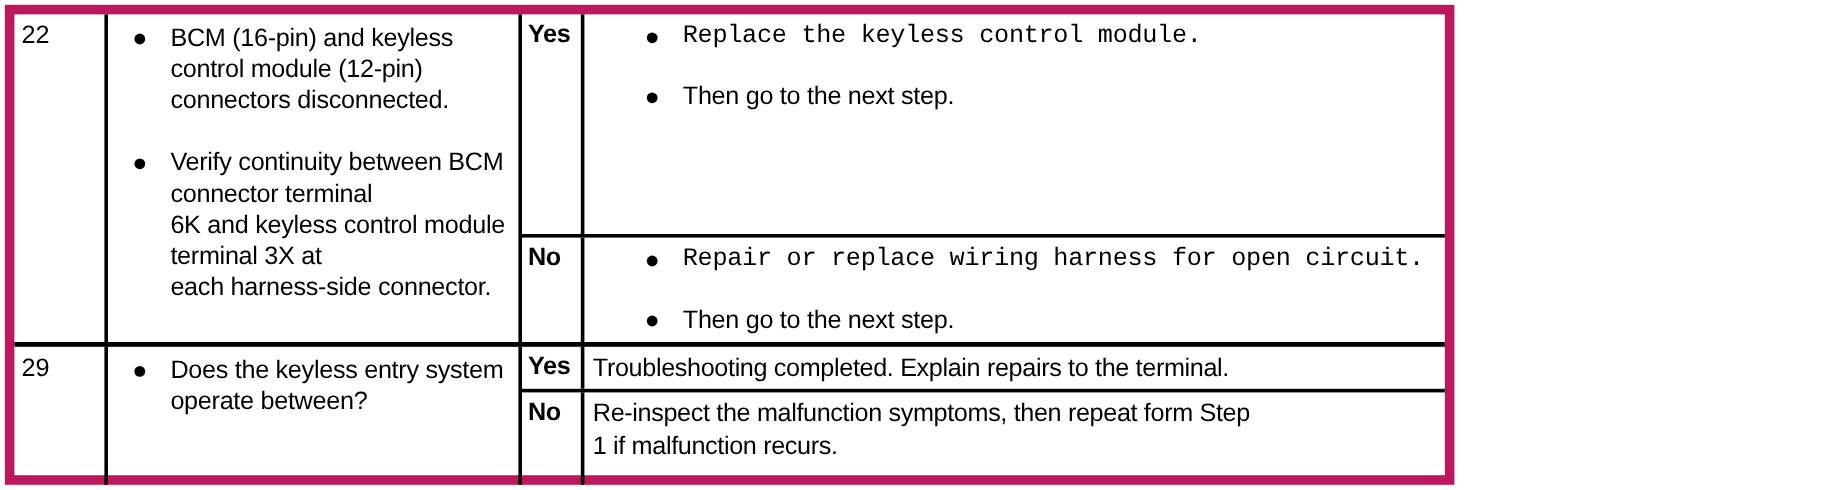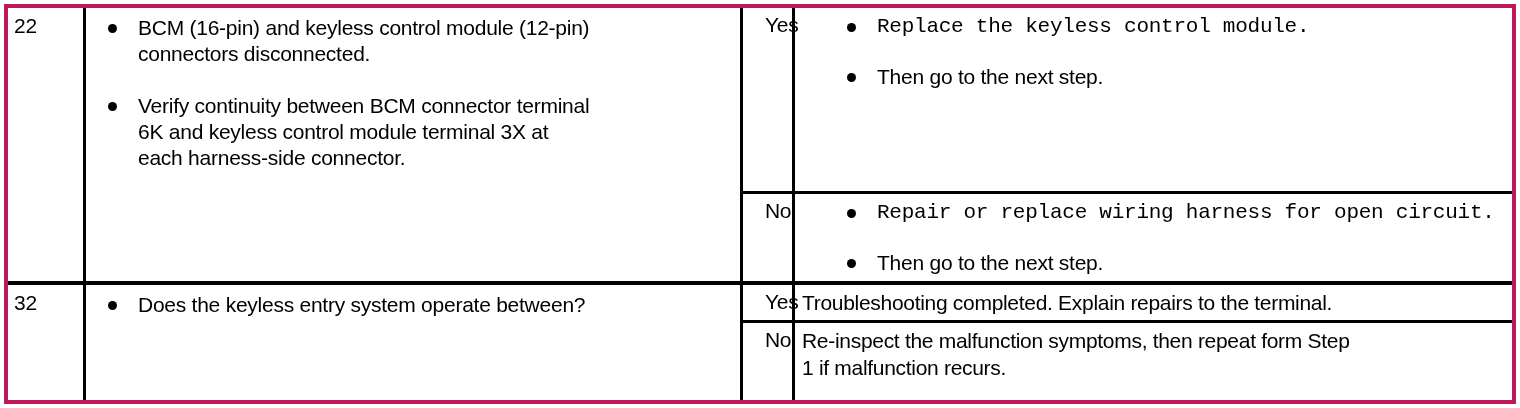--- a/index.html
+++ b/index.html
@@ -12,24 +12,24 @@
     height: 408px;
     font-family: "Liberation Sans", sans-serif;
     color: #000000;
     -webkit-font-smoothing: none;
   }
 
   .ts-table {
     position: absolute;
     left: 4px;
     top: 4px;
-    width: 1512px;
+    width: 1208px;
     height: 400px;
     box-sizing: border-box;
-    border: 4px solid #be185d;
+    border: 8px solid #be185d;
     background: #ffffff;
   }
 
   
   .step-row {
     display: flex;
     align-items: stretch;
     box-sizing: border-box;
     width: 100%;
   }
@@ -73,21 +73,22 @@
   .answer-row.a-yes-22 { height: 186px; border-bottom: 3px solid #000000; }
   .answer-row.a-no-22  { flex: 1 1 auto; }
   .answer-row.a-yes-23 { height: 38px; border-bottom: 3px solid #000000; }
   .answer-row.a-no-23  { flex: 1 1 auto; }
 
   .col-label {
     width: 52px;
     flex: 0 0 52px;
     box-sizing: border-box;
     border-right: 3px solid #000000;
-    padding: 5px 0 0 22px;
+    padding: 5px 0 0 5px;
+    font-weight: bold;
   }
   .ans-label {
     font-size: 21px;
     line-height: 24px;
     letter-spacing: -0.3px;
   }
   .col-action {
     flex: 1 1 auto;
     box-sizing: border-box;
     padding: 6px 8px 0 52px;
@@ -205,21 +206,21 @@
 
         </div>
       </div>
 
     </div>
   </div>
 
   <div class="step-row row-23">
 
     <div class="col-step">
-      <span class="step-num">32</span>
+      <span class="step-num">29</span>
     </div>
 
     <div class="col-check">
       <div class="bullet-item">
         <span class="bullet-dot"></span>
         <span class="bullet-text">Does the keyless entry system operate between?</span>
       </div>
     </div>
 
     <div class="col-answers">

